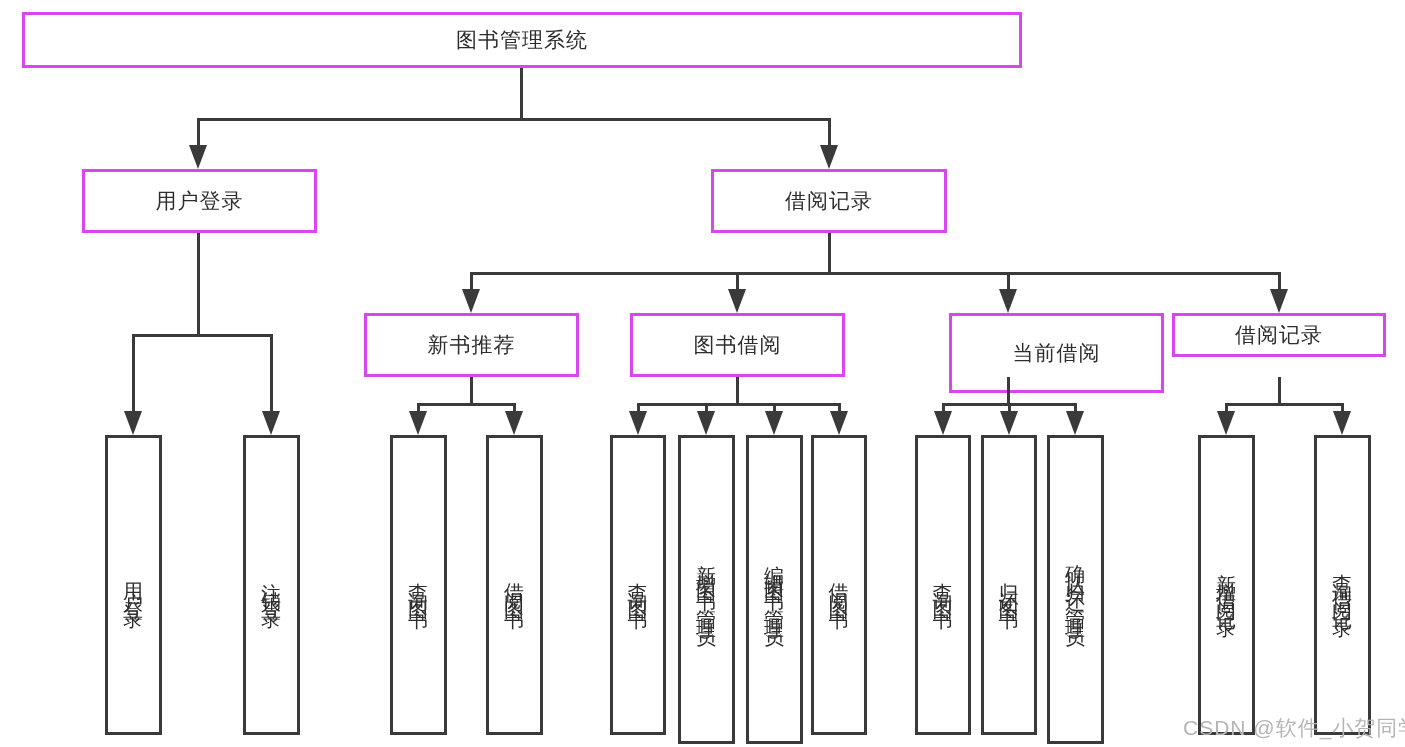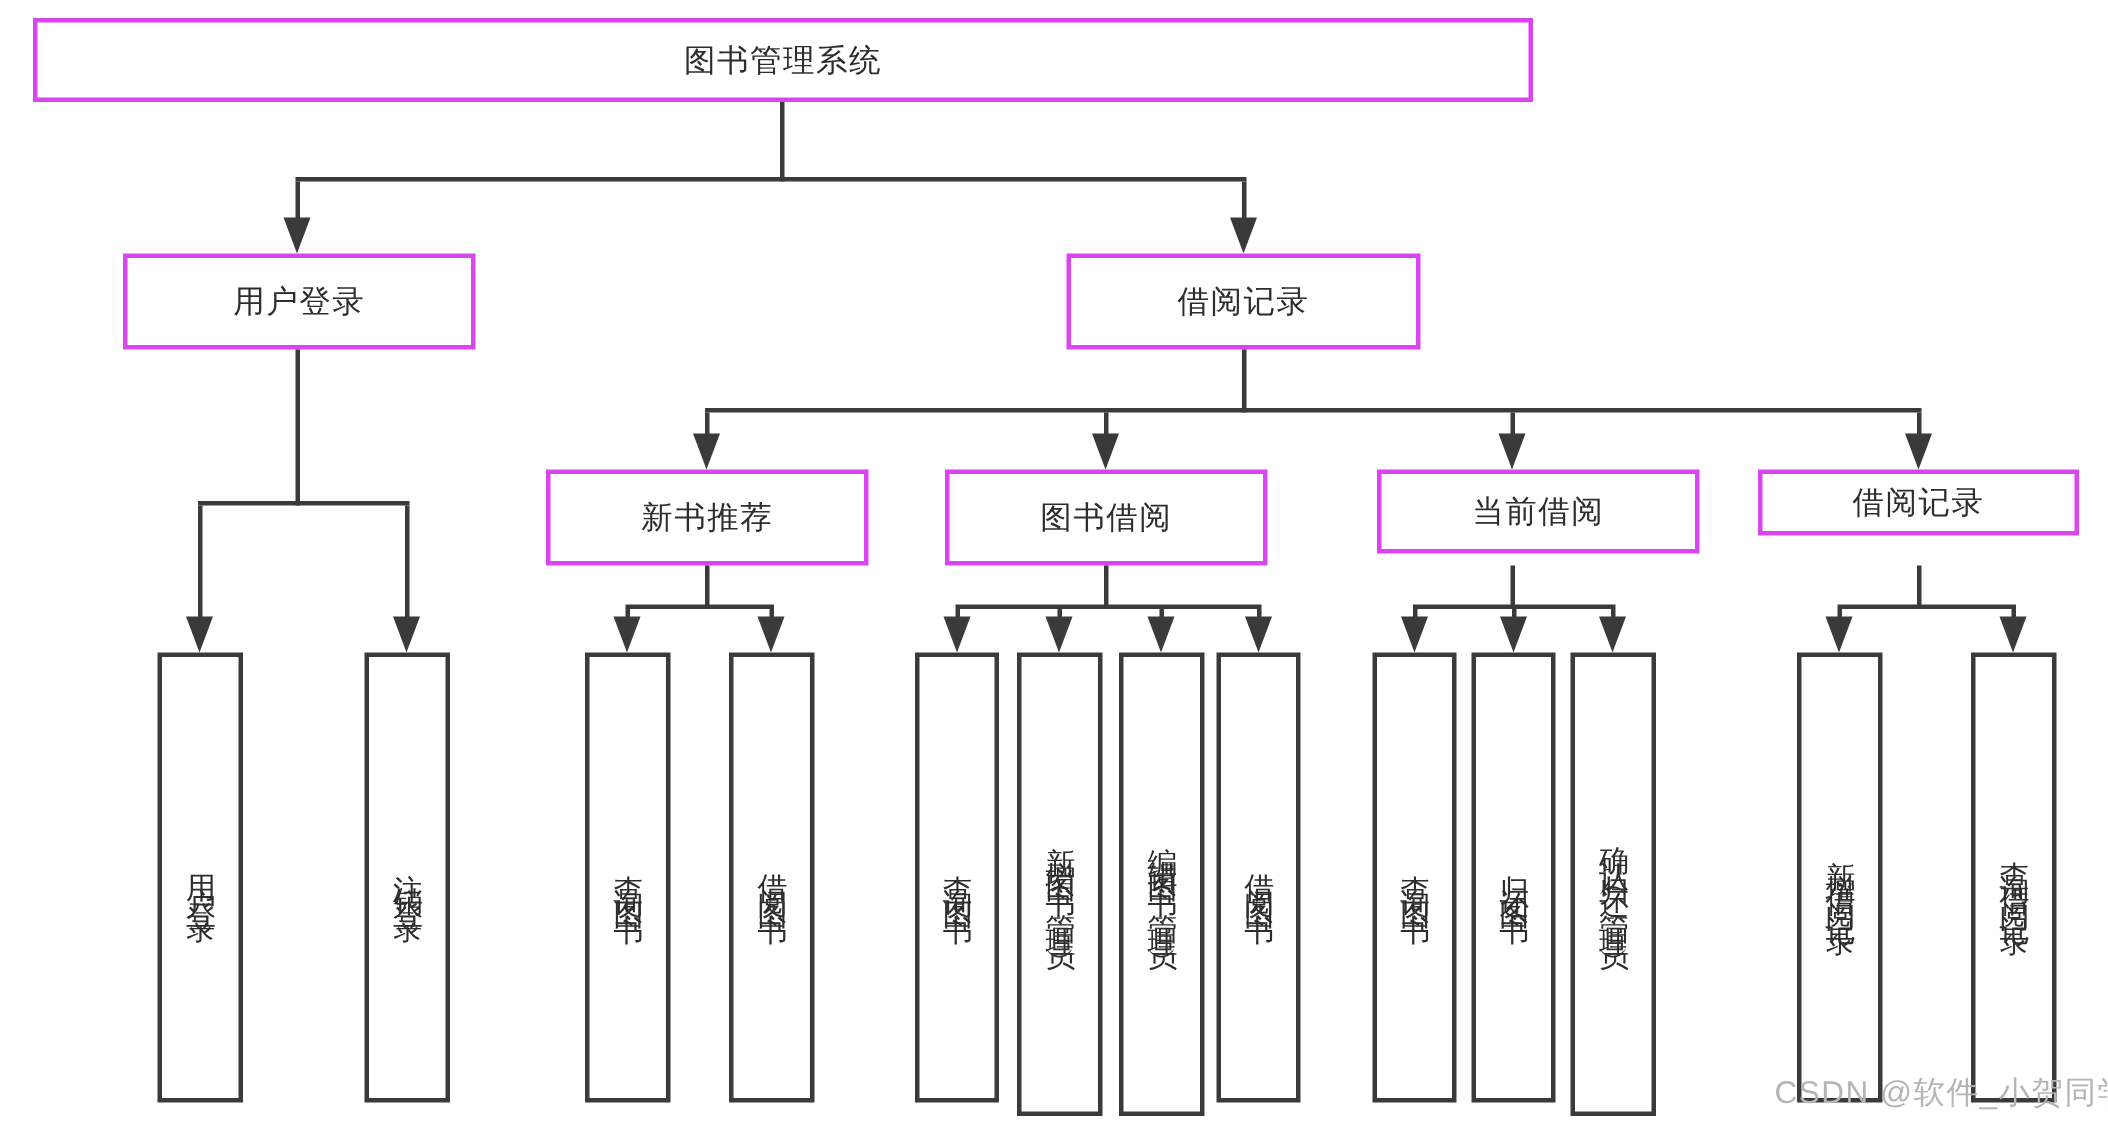--- a/index.html
+++ b/index.html
@@ -60,21 +60,21 @@
   <div class="arr" style="left:462px;top:289px"></div>
   <div class="vl" style="left:736px;top:275px;height:16px"></div>
   <div class="arr" style="left:728px;top:289px"></div>
   <div class="vl" style="left:1007px;top:275px;height:16px"></div>
   <div class="arr" style="left:999px;top:289px"></div>
   <div class="vl" style="left:1278px;top:275px;height:16px"></div>
   <div class="arr" style="left:1270px;top:289px"></div>
 
   <div class="hbox" style="left:630px;top:313px;width:215px;height:64px">图书借阅</div>
   <div class="hbox" style="left:364px;top:313px;width:215px;height:64px">新书推荐</div>
-  <div class="hbox" style="left:918px;top:313px;width:215px;height:56px">当前借阅</div>
+  <div class="hbox" style="left:949px;top:313px;width:215px;height:80px">当前借阅</div>
   <div class="hbox" style="left:1172px;top:313px;width:214px;height:44px">借阅记录</div>
 
   <div class="vl" style="left:470px;top:377px;height:29px"></div>
   <div class="hl" style="left:417px;top:403px;width:99px"></div>
   <div class="vl" style="left:417px;top:406px;height:7px"></div>
   <div class="arr" style="left:409px;top:411px"></div>
   <div class="vl" style="left:513px;top:406px;height:7px"></div>
   <div class="arr" style="left:505px;top:411px"></div>
 
   <div class="vl" style="left:736px;top:377px;height:29px"></div>

